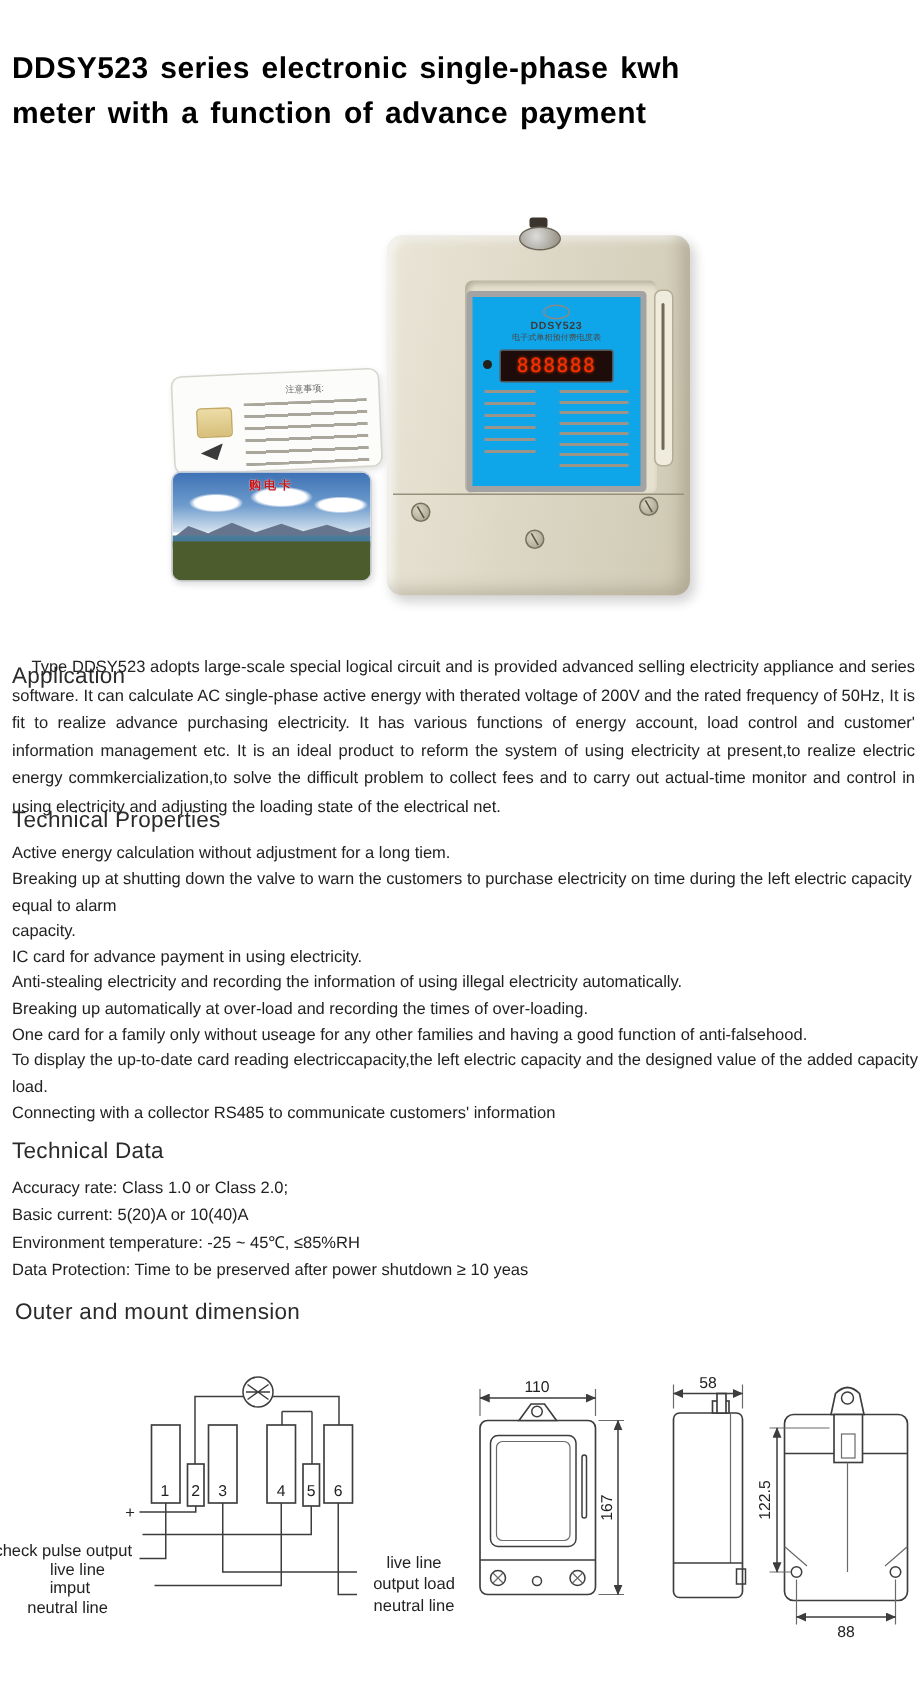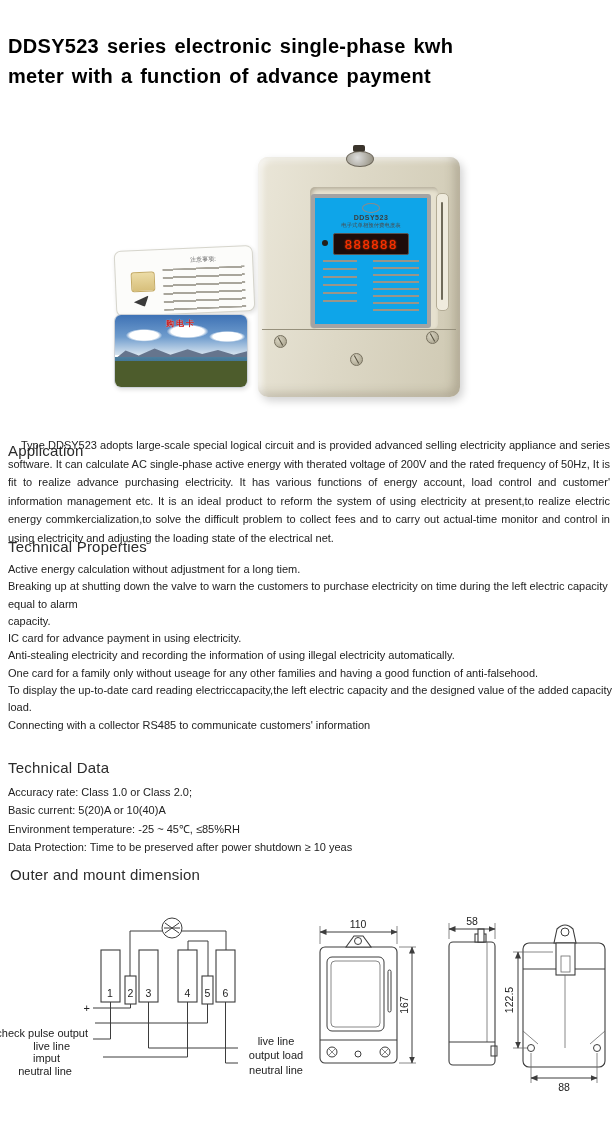--- a/index.html
+++ b/index.html
@@ -156,20 +156,21 @@
   <p class="body-par">Type DDSY523 adopts large-scale special logical circuit and is provided advanced selling electricity appliance and series software. It can calculate AC single-phase active energy with therated voltage of 200V and the rated frequency of 50Hz, It is fit to realize advance purchasing electricity. It has various functions of energy account, load control and customer' information management etc. It is an ideal product to reform the system of using electricity at present,to realize electric energy commkercialization,to solve the difficult problem to collect fees and to carry out actual-time monitor and control in using electricity and adjusting the loading state of the electrical net.</p>
 
   <div class="sec-head" id="prop-head">Technical Properties</div>
   <div class="prop-list">
     <div>Active energy calculation without adjustment for a long tiem.</div>
     <div>Breaking up at shutting down the valve to warn the customers to purchase electricity on time during the left electric capacity
 equal to alarm
 capacity.</div>
     <div>IC card for advance payment in using electricity.</div>
     <div>Anti-stealing electricity and recording the information of using illegal electricity automatically.</div>
+    <div>Breaking up automatically at over-load and recording the times of over-loading.</div>
     <div>One card for a family only without useage for any other families and having a good function of anti-falsehood.</div>
     <div>To display the up-to-date card reading electriccapacity,the left electric capacity and the designed value of the added capacity
 load.</div>
     <div>Connecting with a collector RS485 to communicate customers' information</div>
   </div>
 
   <div class="sec-head" id="data-head">Technical Data</div>
   <div class="data-list">
     <div>Accuracy rate: Class 1.0 or Class 2.0;</div>
     <div>Basic current: 5(20)A or 10(40)A</div>

